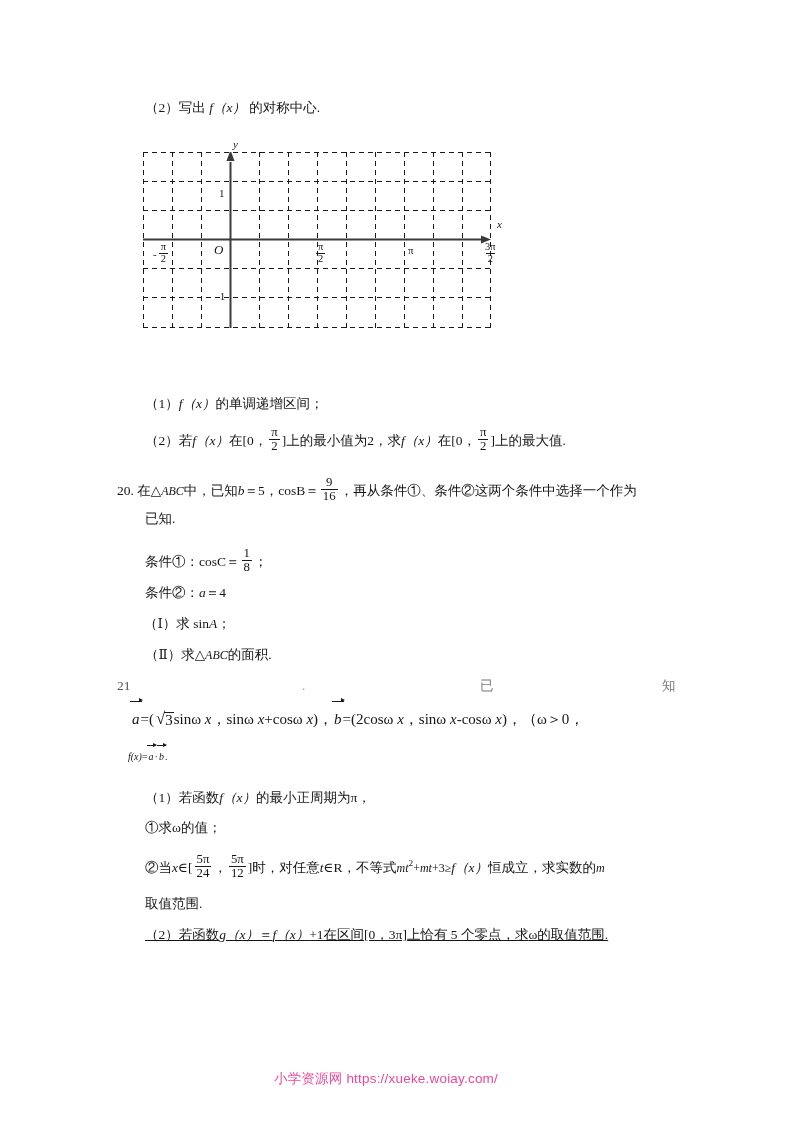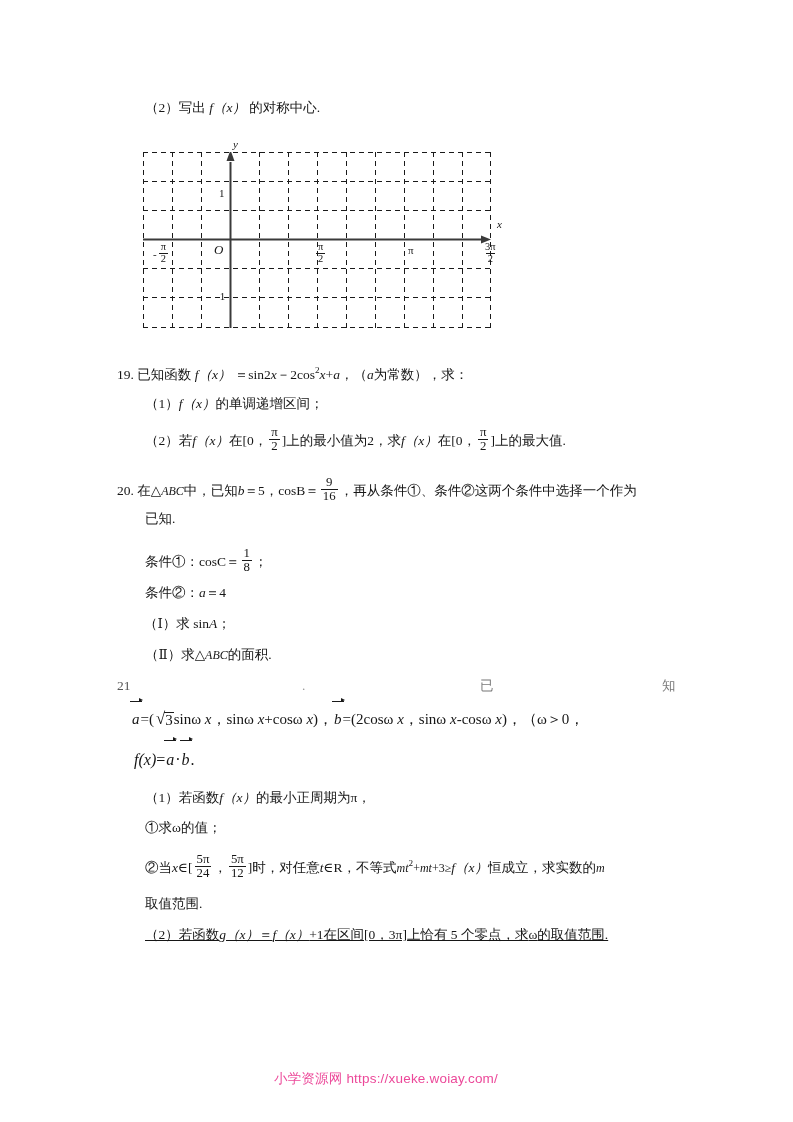--- a/index.html
+++ b/index.html
@@ -185,26 +185,20 @@
     <div class="axlabel" style="left:265px; top:92px;">π</div>
 
     <div class="axlabel" style="left:338px; top:92px;">
       <span class="frac">
           <span class="num">3π</span>
           <span class="den">2</span>
         </span>
     </div>
   </div>
 
-  <div class="line cn" style="left:117px; top:366px;">
-    <span>19.</span>
-    <span>已知函数</span>
-    <span class="mi">f（x）</span>
-    <span>＝sin2</span><span class="mi">x</span><span>－2cos</span><sup class="exp">2</sup><span class="mi">x</span><span>+</span><span class="mi">a</span><span>，（</span><span class="mi">a</span><span>为常数），求：</span>
-  </div>
 
   <div class="line cn" style="left:145px; top:397px;">
     <span>（1）</span><span class="mi">f（x）</span><span>的单调递增区间；</span>
   </div>
 
   <div class="line cn" style="left:145px; top:428px;">
     <span>（2）若</span><span class="mi">f（x）</span><span>在</span><span>[0，</span><span class="frac">
         <span class="num">π</span>
         <span class="den">2</span>
       </span><span>]上的最小值为2，求</span><span class="mi">f（x）</span><span>在</span><span>[0，</span><span class="frac">
@@ -243,21 +237,21 @@
 
   <div class="line cn" style="left:117px; top:679px; color:#555;">21</div>
   <div class="line cn" style="left:302px; top:679px; color:#9a9a9a;">.</div>
   <div class="line cn" style="left:480px; top:679px; color:#7a7a7a;">已</div>
   <div class="line cn" style="left:662px; top:679px; color:#7a7a7a;">知</div>
 
   <div class="line mono-ish" style="left:131px; top:711px; font-size:15px;">
     <span class="vec mi">a</span><span>=(</span><span class="sqrt"><span class="rad">√</span><span class="rand">3</span></span><span>sin</span><span>ω</span>&nbsp;<span class="mi">x</span><span>，</span><span>sin</span><span>ω</span>&nbsp;<span class="mi">x</span><span>+cos</span><span>ω</span>&nbsp;<span class="mi">x</span><span>)，</span><span class="vec mi">b</span><span>=(2cos</span><span>ω</span>&nbsp;<span class="mi">x</span><span>，</span><span>sin</span><span>ω</span>&nbsp;<span class="mi">x</span><span>-cos</span><span>ω</span>&nbsp;<span class="mi">x</span><span>)，（</span><span>ω</span><span>＞0，</span>
   </div>
 
-  <div class="line mono-ish" style="left:134px; top:752px; font-size:16px;">
+  <div class="line mono-ish" style="left:128px; top:752px; font-size:10px;">
     <span class="mi">f(x)</span><span>=</span><span class="vec mi">a</span><span>·</span><span class="vec mi">b</span><span>.</span>
   </div>
 
   <div class="line cn" style="left:145px; top:791px;">
     <span>（1）若函数</span><span class="mi">f（x）</span><span>的最小正周期为π，</span>
   </div>
 
   <div class="line cn" style="left:145px; top:821px;">
     <span>①求</span><span>ω</span><span>的值；</span>
   </div>

